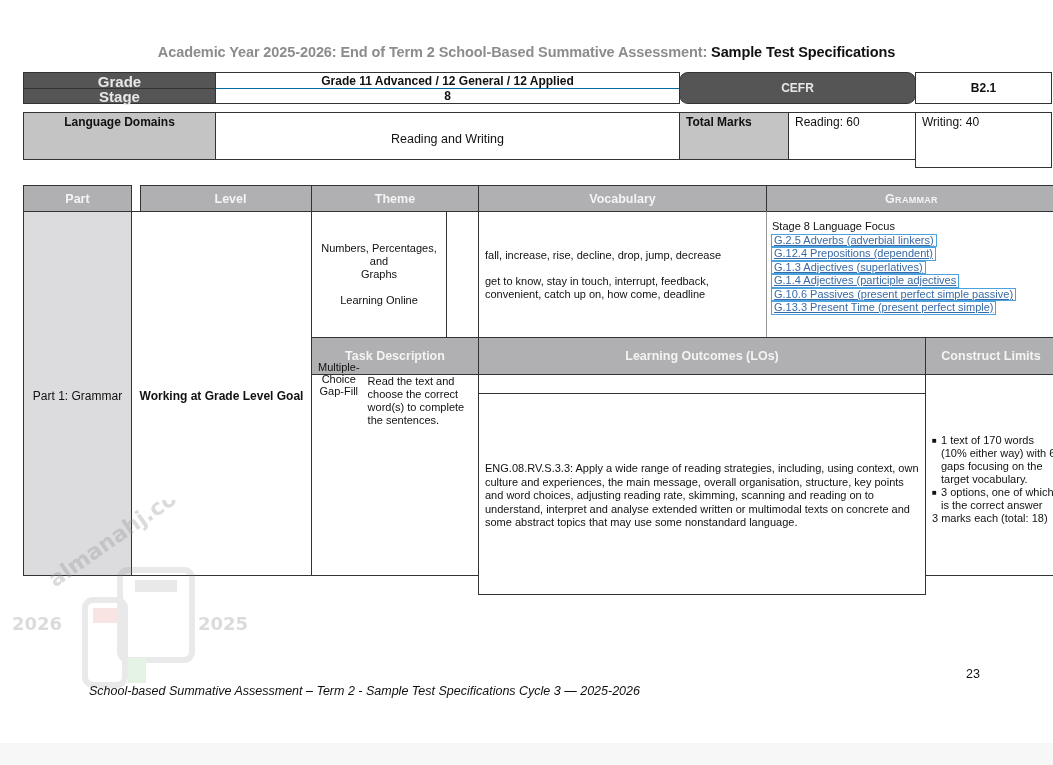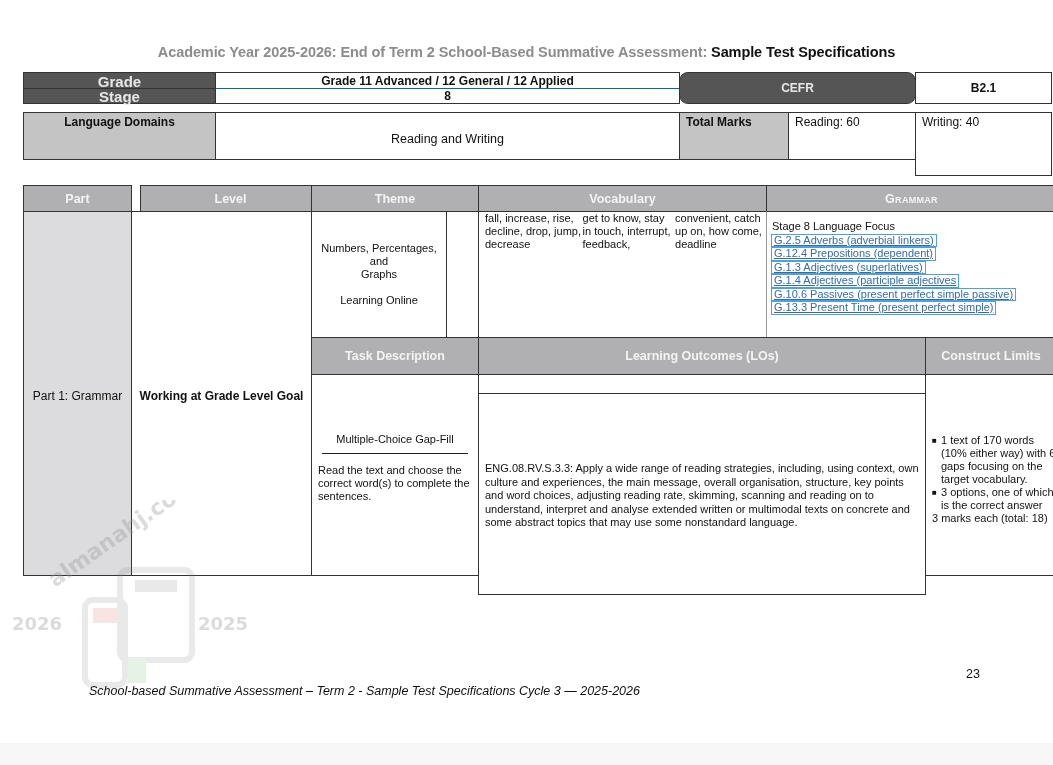--- a/index.html
+++ b/index.html
@@ -49,42 +49,42 @@
   <div class="cell txt bold" style="left:215px;top:88px;width:465px;height:16px;border-top:none;">8</div>
   <div class="cell dark" style="left:679px;top:72px;width:237px;height:32px;font-weight:bold;font-size:12px;border-radius:9px;">CEFR</div>
   <div class="cell txt bold" style="left:915px;top:72px;width:137px;height:32px;">B2.1</div>
 </div>
 
 <div>
   <div class="cell grey txt bold" style="left:23px;top:112px;width:193px;height:48px;align-items:flex-start;padding-top:2px;">Language Domains</div>
   <div class="cell txt" style="left:215px;top:112px;width:465px;height:48px;padding-top:5px;font-size:12.5px;">Reading and Writing</div>
   <div class="cell grey txt bold" style="left:679px;top:112px;width:110px;height:48px;align-items:flex-start;justify-content:flex-start;padding:2px 0 0 6px;">Total Marks</div>
   <div class="cell txt" style="left:788px;top:112px;width:128px;height:48px;align-items:flex-start;justify-content:flex-start;padding:2px 0 0 6px;">Reading: 60</div>
-  <div class="cell txt" style="left:915px;top:112px;width:137px;height:64px;align-items:flex-start;justify-content:flex-start;padding:2px 0 8px 6px;">Writing: 40</div>
+  <div class="cell txt" style="left:915px;top:112px;width:137px;height:56px;align-items:flex-start;justify-content:flex-start;padding:2px 0 8px 6px;">Writing: 40</div>
 </div>
 
 <div>
 
   <div class="cell hdr" style="left:23px;top:185px;width:109px;height:27px;">Part</div>
   <div class="cell hdr" style="left:131px;top:185px;width:181px;height:27px;margin-left:9px;">Level</div>
   <div class="cell hdr" style="left:311px;top:185px;width:168px;height:27px;">Theme</div>
   <div class="cell hdr" style="left:478px;top:185px;width:289px;height:27px;">Vocabulary</div>
   <div class="cell hdr grammar-head" style="left:766px;top:185px;width:290px;height:27px;border-right:none;">Grammar</div>
 
   <div class="cell lightgrey txt" style="left:23px;top:211px;width:109px;height:365px;padding-top:4px;">Part 1: Grammar</div>
   <div class="cell txt bold" style="left:131px;top:211px;width:181px;height:365px;padding-top:4px;">Working at Grade Level Goal</div>
 
   <div class="cell txt" style="left:311px;top:211px;width:136px;height:127px;flex-direction:column;font-size:11px;line-height:13px;text-align:center;">
     <div>Numbers, Percentages, and</div>
     <div>Graphs</div>
     <div style="height:13px;"></div>
     <div>Learning Online</div>
   </div>
 
-  <div class="cell txt" style="left:478px;top:211px;width:289px;height:127px;flex-direction:row;align-items:flex-start;padding-left:6px;font-size:11px;line-height:13px;">
+  <div class="cell txt" style="left:478px;top:211px;width:289px;height:127px;flex-direction:column;align-items:flex-start;padding-left:6px;font-size:11px;line-height:13px;">
     <div>fall, increase, rise, decline, drop, jump, decrease</div>
     <div style="height:13px;"></div>
     <div>get to know, stay in touch, interrupt, feedback,</div>
     <div>convenient, catch up on, how come, deadline</div>
   </div>
 
   <div class="cell" style="left:766px;top:211px;width:290px;height:127px;border-left:1px solid #999;border-right:none;"></div>
   <div class="gram-list">
     <div class="focus">Stage 8 Language Focus</div>
     <div><a class="gram-link">G.2.5 Adverbs (adverbial linkers)</a></div>
@@ -92,21 +92,21 @@
     <div><a class="gram-link">G.1.3 Adjectives (superlatives)</a></div>
     <div><a class="gram-link">G.1.4 Adjectives (participle adjectives</a></div>
     <div><a class="gram-link">G.10.6 Passives (present perfect simple passive)</a></div>
     <div><a class="gram-link">G.13.3 Present Time (present perfect simple)</a></div>
   </div>
 
   <div class="cell hdr" style="left:311px;top:337px;width:168px;height:38px;">Task Description</div>
   <div class="cell hdr" style="left:478px;top:337px;width:448px;height:38px;">Learning Outcomes (LOs)</div>
   <div class="cell hdr" style="left:925px;top:337px;width:131px;height:38px;border-right:none;">Construct Limits</div>
 
-  <div class="cell" style="left:311px;top:374px;width:168px;height:202px;flex-direction:column;align-items:stretch;justify-content:center;padding:0 6px;">
+  <div class="cell" style="left:311px;top:374px;width:168px;height:202px;flex-direction:row;align-items:stretch;justify-content:center;padding:0 6px;">
     <div class="txt" style="font-size:11px;text-align:center;margin-top:-14px;">Multiple-Choice Gap-Fill</div>
     <div style="border-top:1.5px solid #222;margin:8px 4px 10px 4px;"></div>
     <div class="txt" style="font-size:11px;line-height:13px;">Read the text and choose the correct word(s) to complete the sentences.</div>
   </div>
 
   <div class="cell" style="left:478px;top:393px;width:448px;height:202px;justify-content:flex-start;padding:0 6px;">
     <div class="lo-text" style="margin-top:4px;">ENG.08.RV.S.3.3: Apply a wide range of reading strategies, including, using context, own culture and experiences, the main message, overall organisation, structure, key points and word choices, adjusting reading rate, skimming, scanning and reading on to understand, interpret and analyse extended written or multimodal texts on concrete and some abstract topics that may use some nonstandard language.</div>
   </div>
 
   <div class="cell" style="left:925px;top:374px;width:131px;height:202px;border-right:none;align-items:center;justify-content:flex-start;padding-left:6px;">

